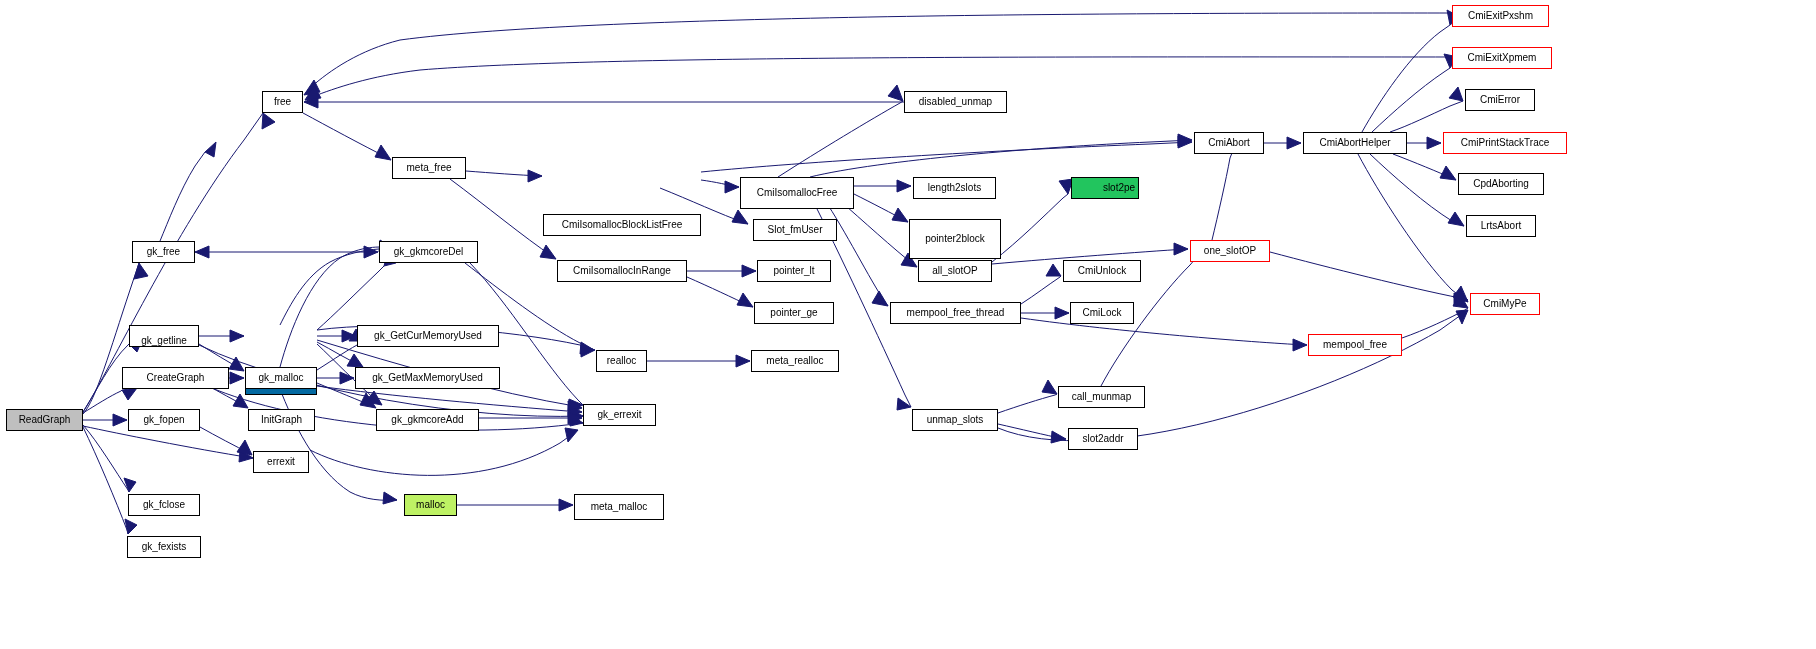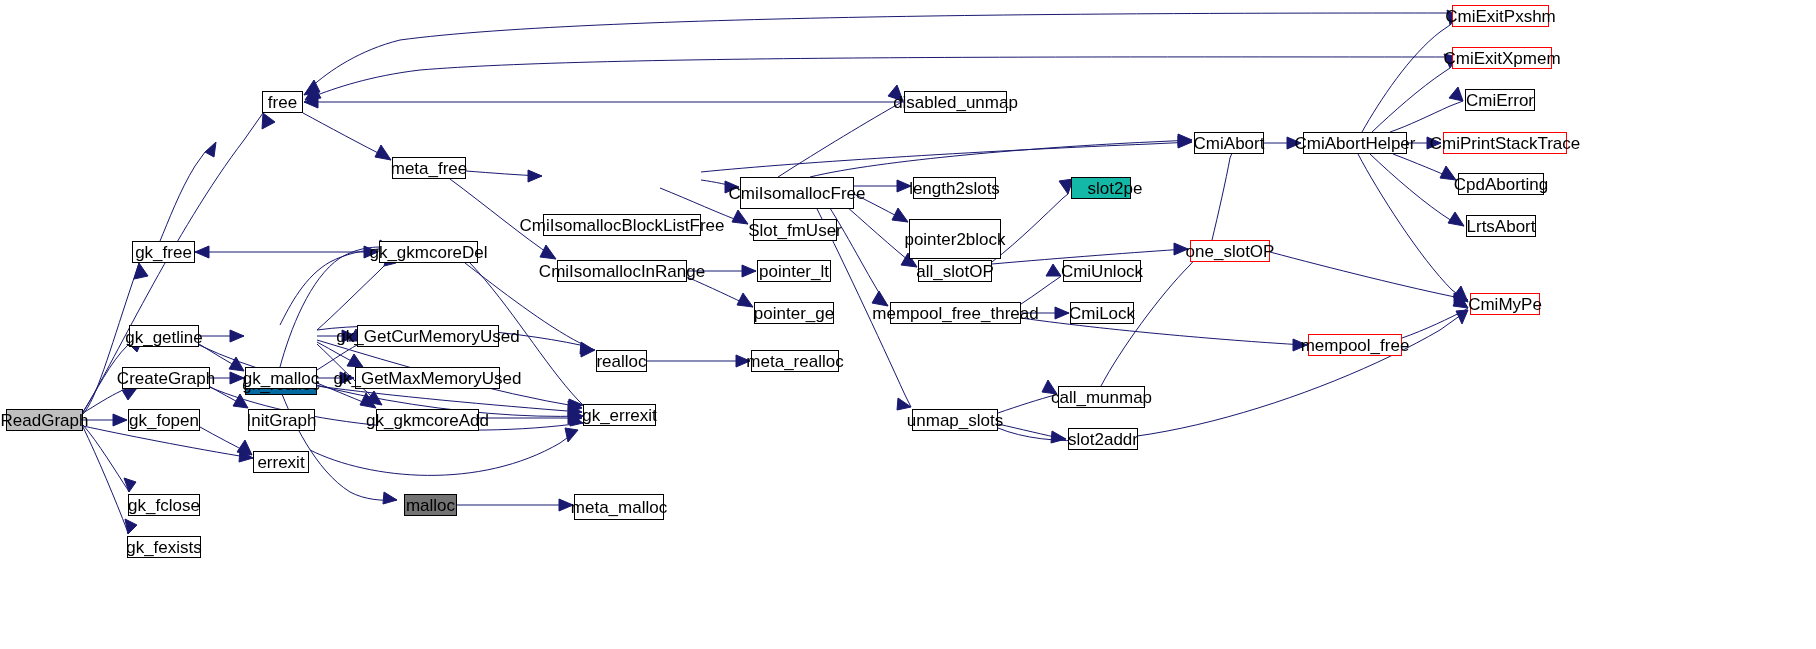--- a/index.html
+++ b/index.html
@@ -32,21 +32,21 @@
   }
   .gnode {
     position: absolute;
     box-sizing: border-box;
     display: flex;
     align-items: center;
     justify-content: center;
     border: 1px solid #000000;
     background: #ffffff;
     color: #000000;
-    font-size: 17px;
+    font-size: 10px;
     line-height: 1;
     white-space: nowrap;
     letter-spacing: 0px;
     cursor: pointer;
   }
   .gnode.current {
     background: #bfbfbf;
     border-color: #000000;
   }
   .gnode.warn {
@@ -214,21 +214,21 @@
   <div id="node-layer">
       <div class="gnode current" style="left: 6px; top: 409px; width: 77px; height: 22px; background: rgb(191, 191, 191); border-color: rgb(0, 0, 0); color: rgb(0, 0, 0);">
         <span class="lbl">ReadGraph</span>
       </div>
       <div class="gnode" style="left: 132px; top: 241px; width: 63px; height: 22px; background: rgb(255, 255, 255); border-color: rgb(0, 0, 0); color: rgb(0, 0, 0);">
         <span class="lbl">gk_free</span>
       </div>
       <div class="gnode" style="left: 129px; top: 325px; width: 70px; height: 22px; background: rgb(255, 255, 255); border-color: rgb(0, 0, 0); color: rgb(0, 0, 0); align-items: flex-end;">
         <span class="lbl">gk_getline</span>
       </div>
-      <div class="gnode" style="left: 122px; top: 367px; width: 88px; height: 22px; background: rgb(255, 255, 255); border-color: rgb(0, 0, 0); color: rgb(0, 0, 0);">
+      <div class="gnode" style="left: 122px; top: 367px; width: 107px; height: 22px; background: rgb(255, 255, 255); border-color: rgb(0, 0, 0); color: rgb(0, 0, 0);">
         <span class="lbl">CreateGraph</span>
       </div>
       <div class="gnode" style="left: 128px; top: 409px; width: 72px; height: 22px; background: rgb(255, 255, 255); border-color: rgb(0, 0, 0); color: rgb(0, 0, 0);">
         <span class="lbl">gk_fopen</span>
       </div>
       <div class="gnode" style="left: 128px; top: 494px; width: 72px; height: 22px; background: rgb(255, 255, 255); border-color: rgb(0, 0, 0); color: rgb(0, 0, 0);">
         <span class="lbl">gk_fclose</span>
       </div>
       <div class="gnode" style="left: 127px; top: 536px; width: 74px; height: 22px; background: rgb(255, 255, 255); border-color: rgb(0, 0, 0); color: rgb(0, 0, 0);">
         <span class="lbl">gk_fexists</span>
@@ -256,21 +256,21 @@
       </div>
       <div class="gnode" style="left: 357px; top: 325px; width: 142px; height: 22px; background: rgb(255, 255, 255); border-color: rgb(0, 0, 0); color: rgb(0, 0, 0);">
         <span class="lbl">gk_GetCurMemoryUsed</span>
       </div>
       <div class="gnode" style="left: 355px; top: 367px; width: 145px; height: 22px; background: rgb(255, 255, 255); border-color: rgb(0, 0, 0); color: rgb(0, 0, 0);">
         <span class="lbl">gk_GetMaxMemoryUsed</span>
       </div>
       <div class="gnode" style="left: 376px; top: 409px; width: 103px; height: 22px; background: rgb(255, 255, 255); border-color: rgb(0, 0, 0); color: rgb(0, 0, 0);">
         <span class="lbl">gk_gkmcoreAdd</span>
       </div>
-      <div class="gnode" style="left: 404px; top: 494px; width: 53px; height: 22px; background: #737373; border-color: rgb(0, 0, 0); color: rgb(0, 0, 0);">
+      <div class="gnode" style="left: 404px; top: 494px; width: 53px; height: 22px; background: #bef264; border-color: rgb(0, 0, 0); color: rgb(0, 0, 0);">
         <span class="lbl">malloc</span>
       </div>
       <div class="gnode" style="left: 543px; top: 166px; width: 158px; height: 22px; background: rgb(255, 255, 255); border-color: rgb(0, 0, 0); color: rgb(0, 0, 0); margin-top: 48px;">
         <span class="lbl">CmiIsomallocBlockListFree</span>
       </div>
       <div class="gnode" style="left: 557px; top: 260px; width: 130px; height: 22px; background: rgb(255, 255, 255); border-color: rgb(0, 0, 0); color: rgb(0, 0, 0);">
         <span class="lbl">CmiIsomallocInRange</span>
       </div>
       <div class="gnode" style="left: 596px; top: 350px; width: 51px; height: 22px; background: rgb(255, 255, 255); border-color: rgb(0, 0, 0); color: rgb(0, 0, 0);">
         <span class="lbl">realloc</span>
@@ -307,21 +307,21 @@
       </div>
       <div class="gnode" style="left: 918px; top: 260px; width: 74px; height: 22px; background: rgb(255, 255, 255); border-color: rgb(0, 0, 0); color: rgb(0, 0, 0);">
         <span class="lbl">all_slotOP</span>
       </div>
       <div class="gnode" style="left: 890px; top: 302px; width: 131px; height: 22px; background: rgb(255, 255, 255); border-color: rgb(0, 0, 0); color: rgb(0, 0, 0);">
         <span class="lbl">mempool_free_thread</span>
       </div>
       <div class="gnode" style="left: 912px; top: 409px; width: 86px; height: 22px; background: rgb(255, 255, 255); border-color: rgb(0, 0, 0); color: rgb(0, 0, 0);">
         <span class="lbl">unmap_slots</span>
       </div>
-      <div class="gnode" style="left: 1071px; top: 177px; width: 60px; height: 22px; background: #14b8a6; border-color: rgb(0, 0, 0); color: rgb(0, 0, 0); padding-left: 28px;">
+      <div class="gnode" style="left: 1071px; top: 177px; width: 68px; height: 22px; background: #22c55e; border-color: rgb(0, 0, 0); color: rgb(0, 0, 0); padding-left: 28px;">
         <span class="lbl">slot2pe</span>
       </div>
       <div class="gnode" style="left: 1063px; top: 260px; width: 78px; height: 22px; background: rgb(255, 255, 255); border-color: rgb(0, 0, 0); color: rgb(0, 0, 0);">
         <span class="lbl">CmiUnlock</span>
       </div>
       <div class="gnode" style="left: 1070px; top: 302px; width: 64px; height: 22px; background: rgb(255, 255, 255); border-color: rgb(0, 0, 0); color: rgb(0, 0, 0);">
         <span class="lbl">CmiLock</span>
       </div>
       <div class="gnode" style="left: 1058px; top: 386px; width: 87px; height: 22px; background: rgb(255, 255, 255); border-color: rgb(0, 0, 0); color: rgb(0, 0, 0);">
         <span class="lbl">call_munmap</span>

